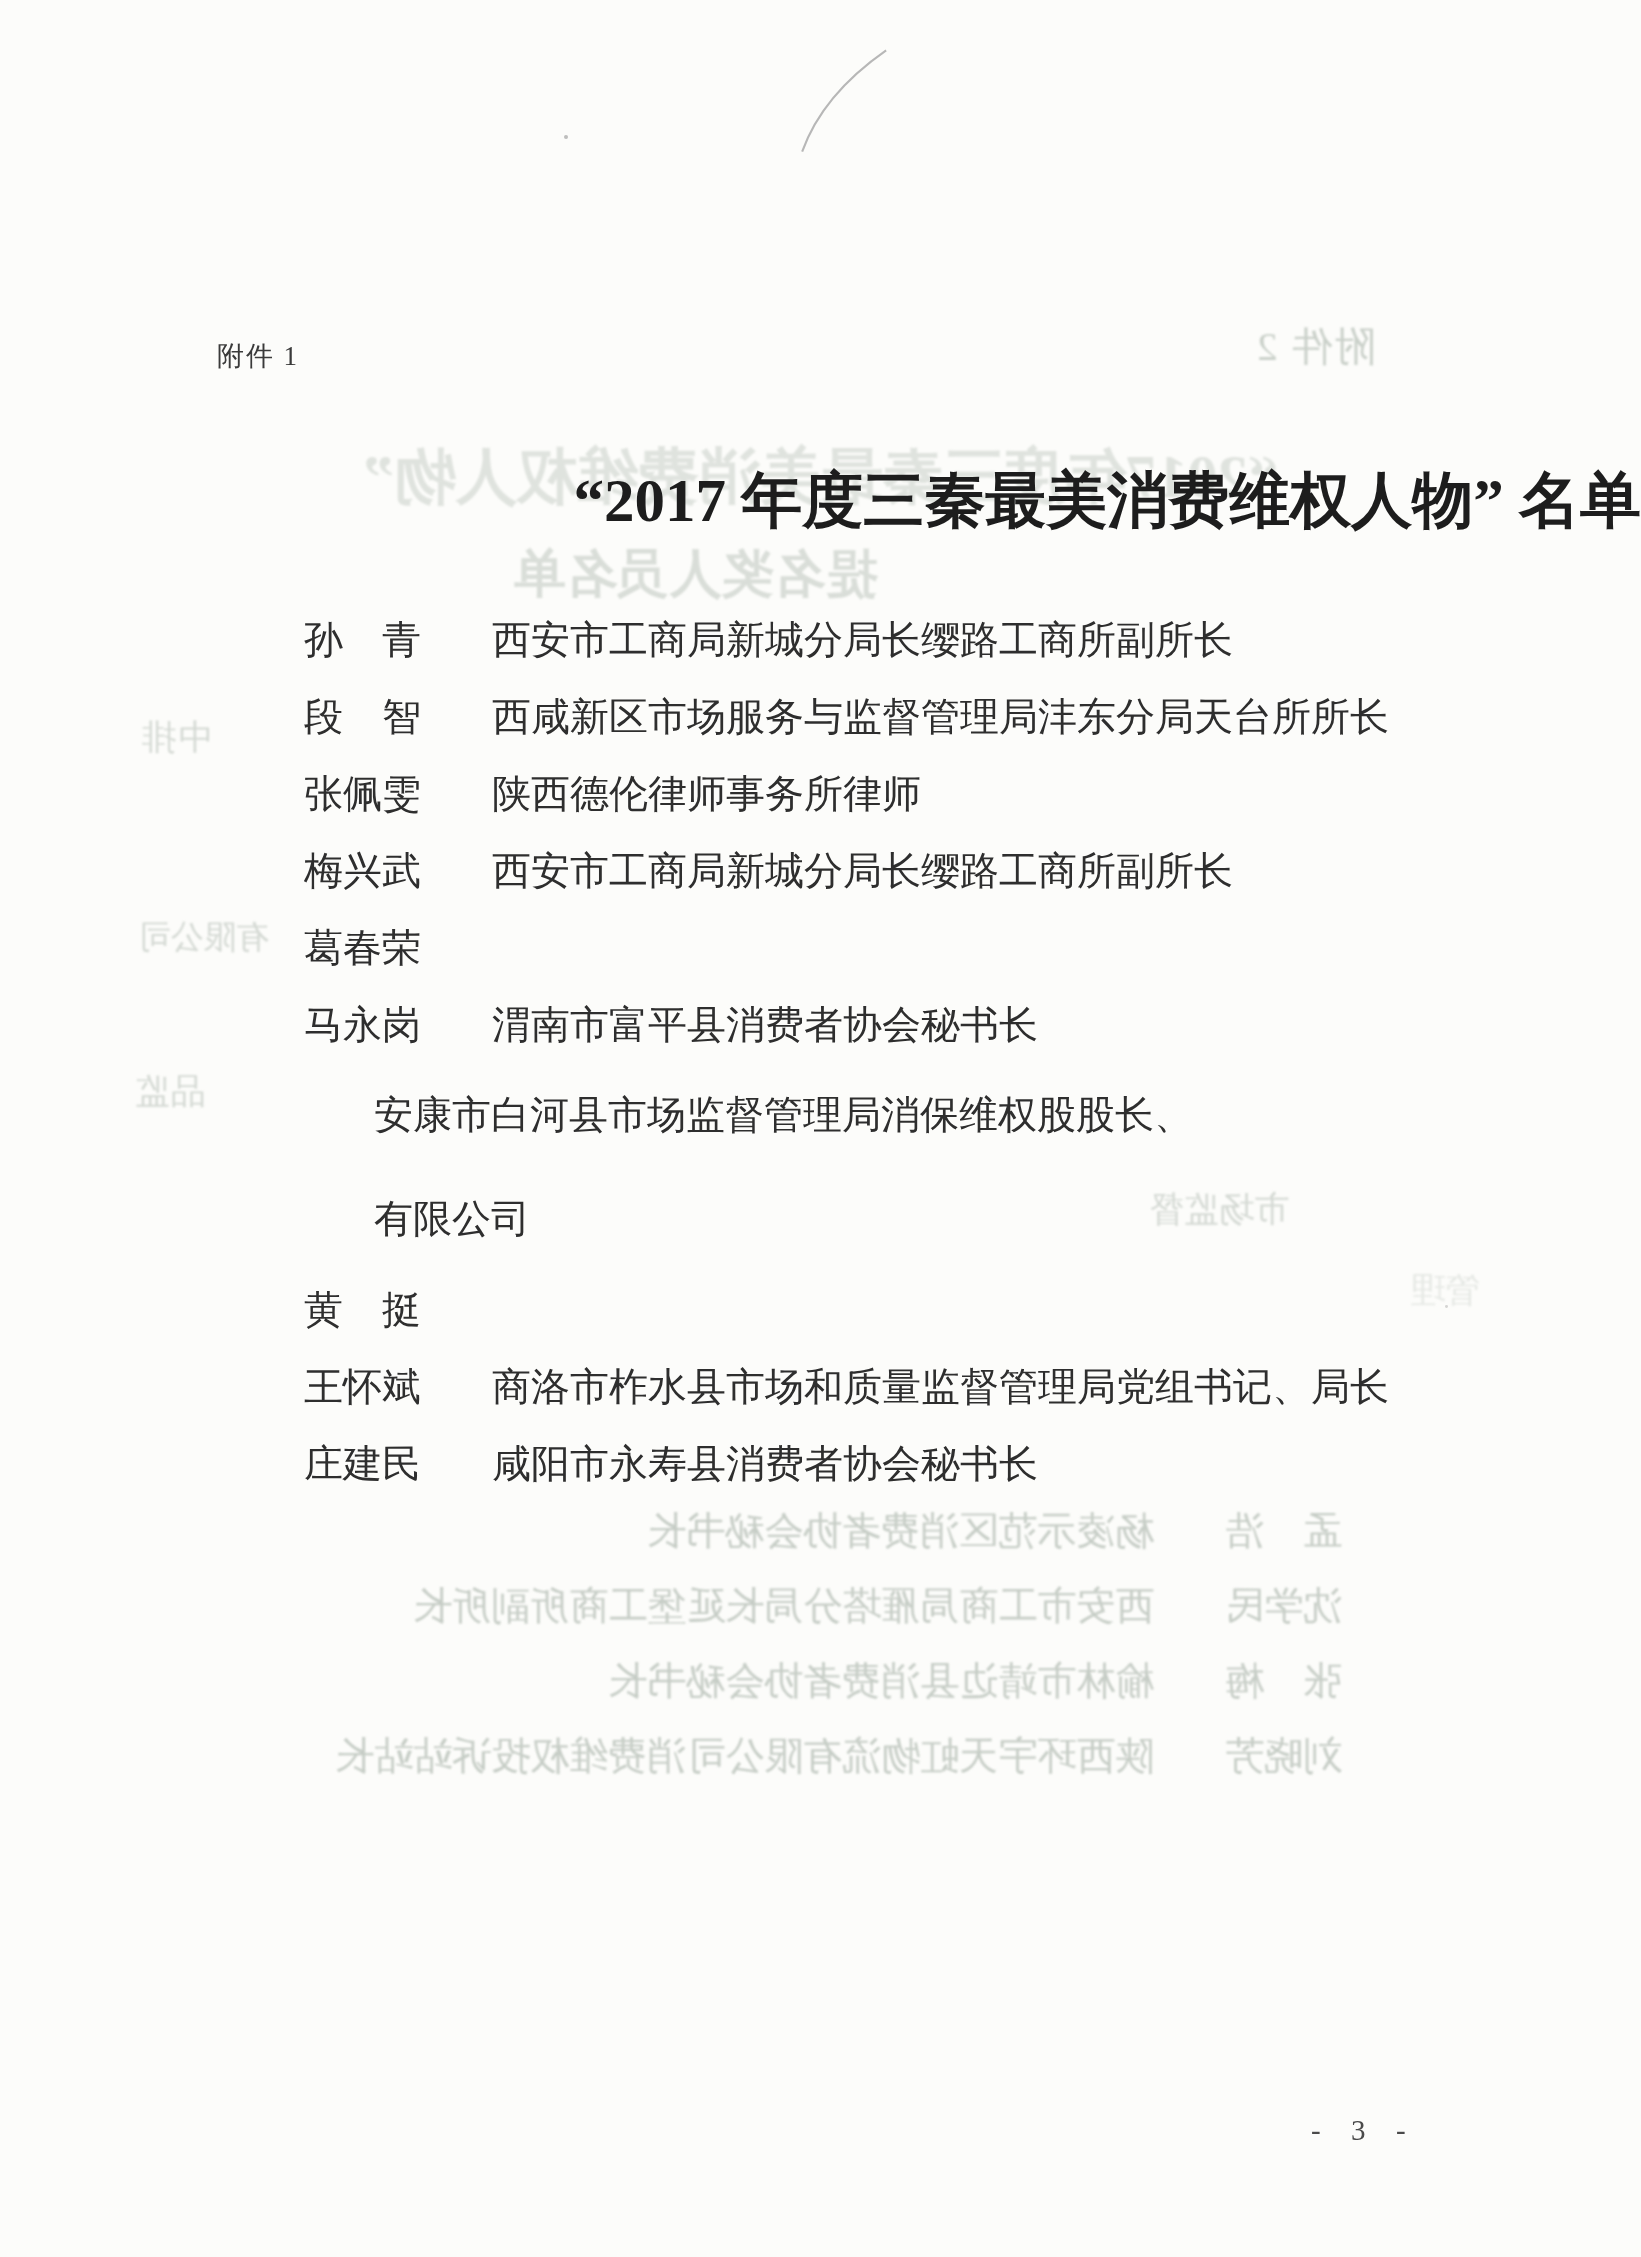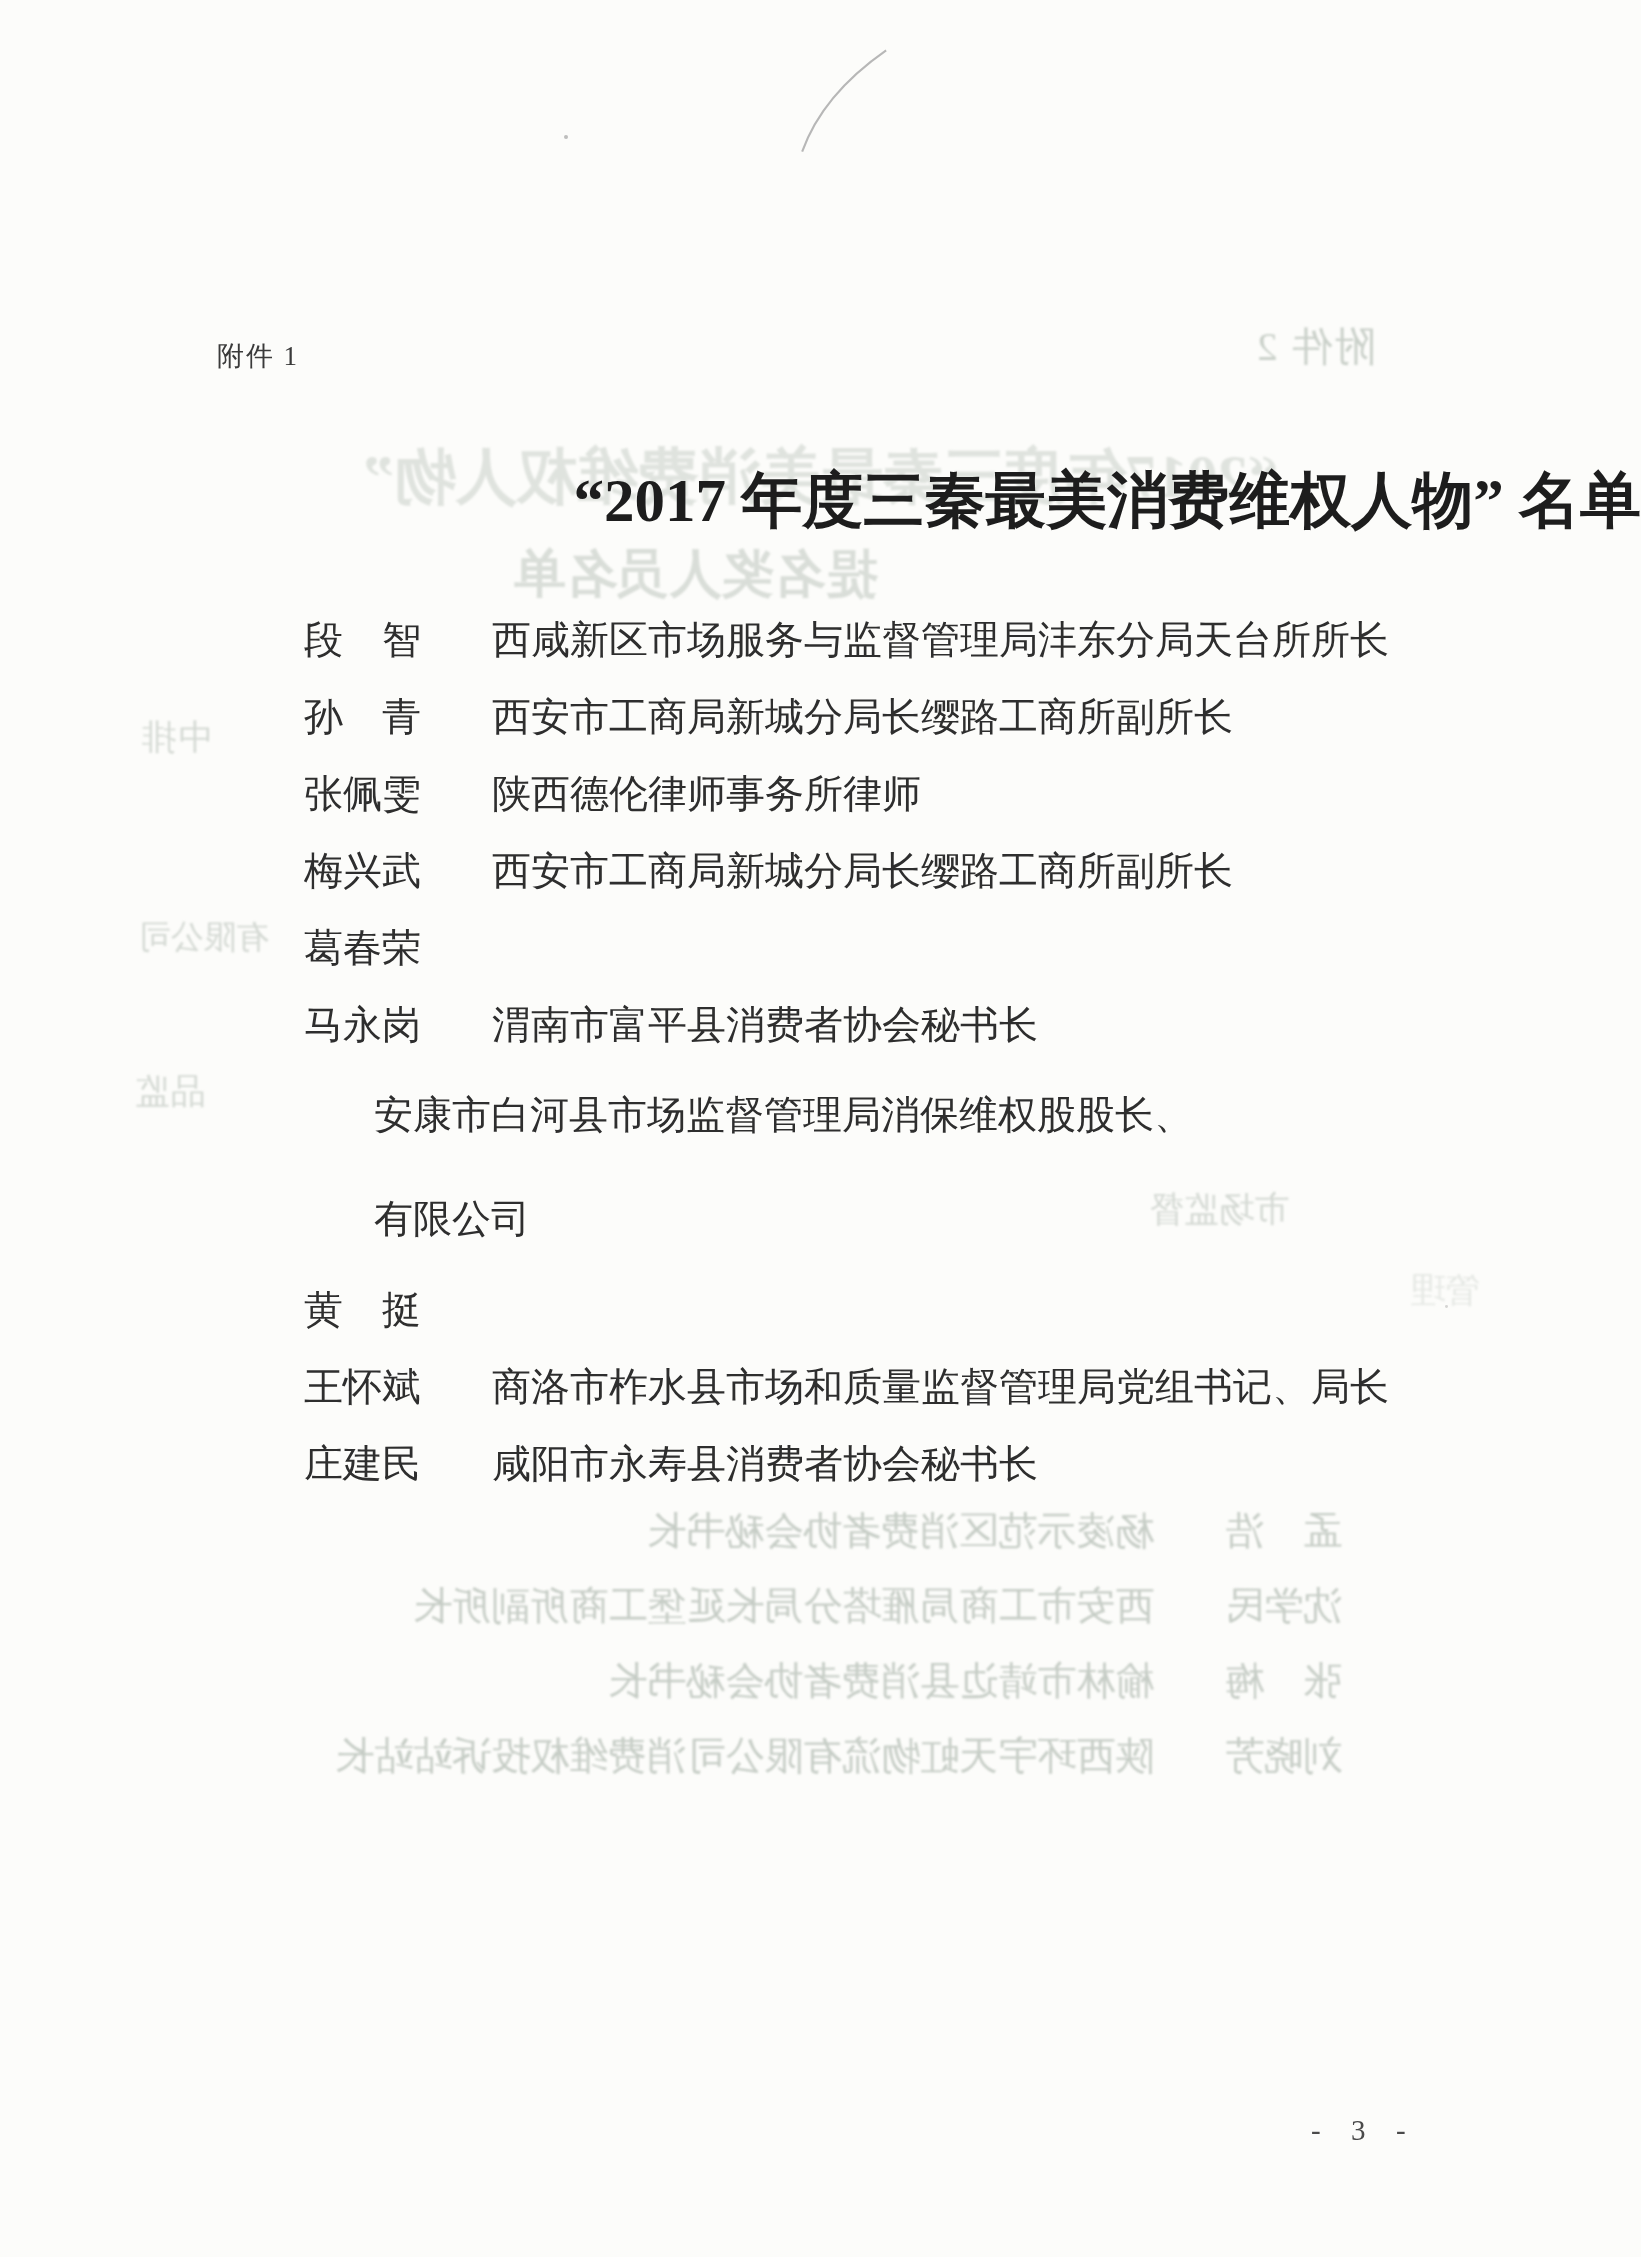--- a/index.html
+++ b/index.html
@@ -94,26 +94,26 @@
       <span class="frag frag-3">市场监督</span>
       <span class="frag frag-4">管理</span>
     </div>
 
   <div class="attach">附件 1</div>
 
   <h1 class="title">“2017 年度三秦最美消费维权人物” 名单</h1>
 
   <div class="list" id="honoree-list">
       <div class="row">
+        <span class="nm">孙　青</span>
+        <span class="ds">西安市工商局新城分局长缨路工商所副所长</span>
+      </div>
+      <div class="row">
         <span class="nm">段　智</span>
         <span class="ds">西咸新区市场服务与监督管理局沣东分局天台所所长</span>
-      </div>
-      <div class="row">
-        <span class="nm">孙　青</span>
-        <span class="ds">西安市工商局新城分局长缨路工商所副所长</span>
       </div>
       <div class="row">
         <span class="nm">张佩雯</span>
         <span class="ds">陕西德伦律师事务所律师</span>
       </div>
       <div class="row">
         <span class="nm">梅兴武</span>
         <span class="ds">西安市工商局新城分局长缨路工商所副所长</span>
       </div>
       <div class="row">

